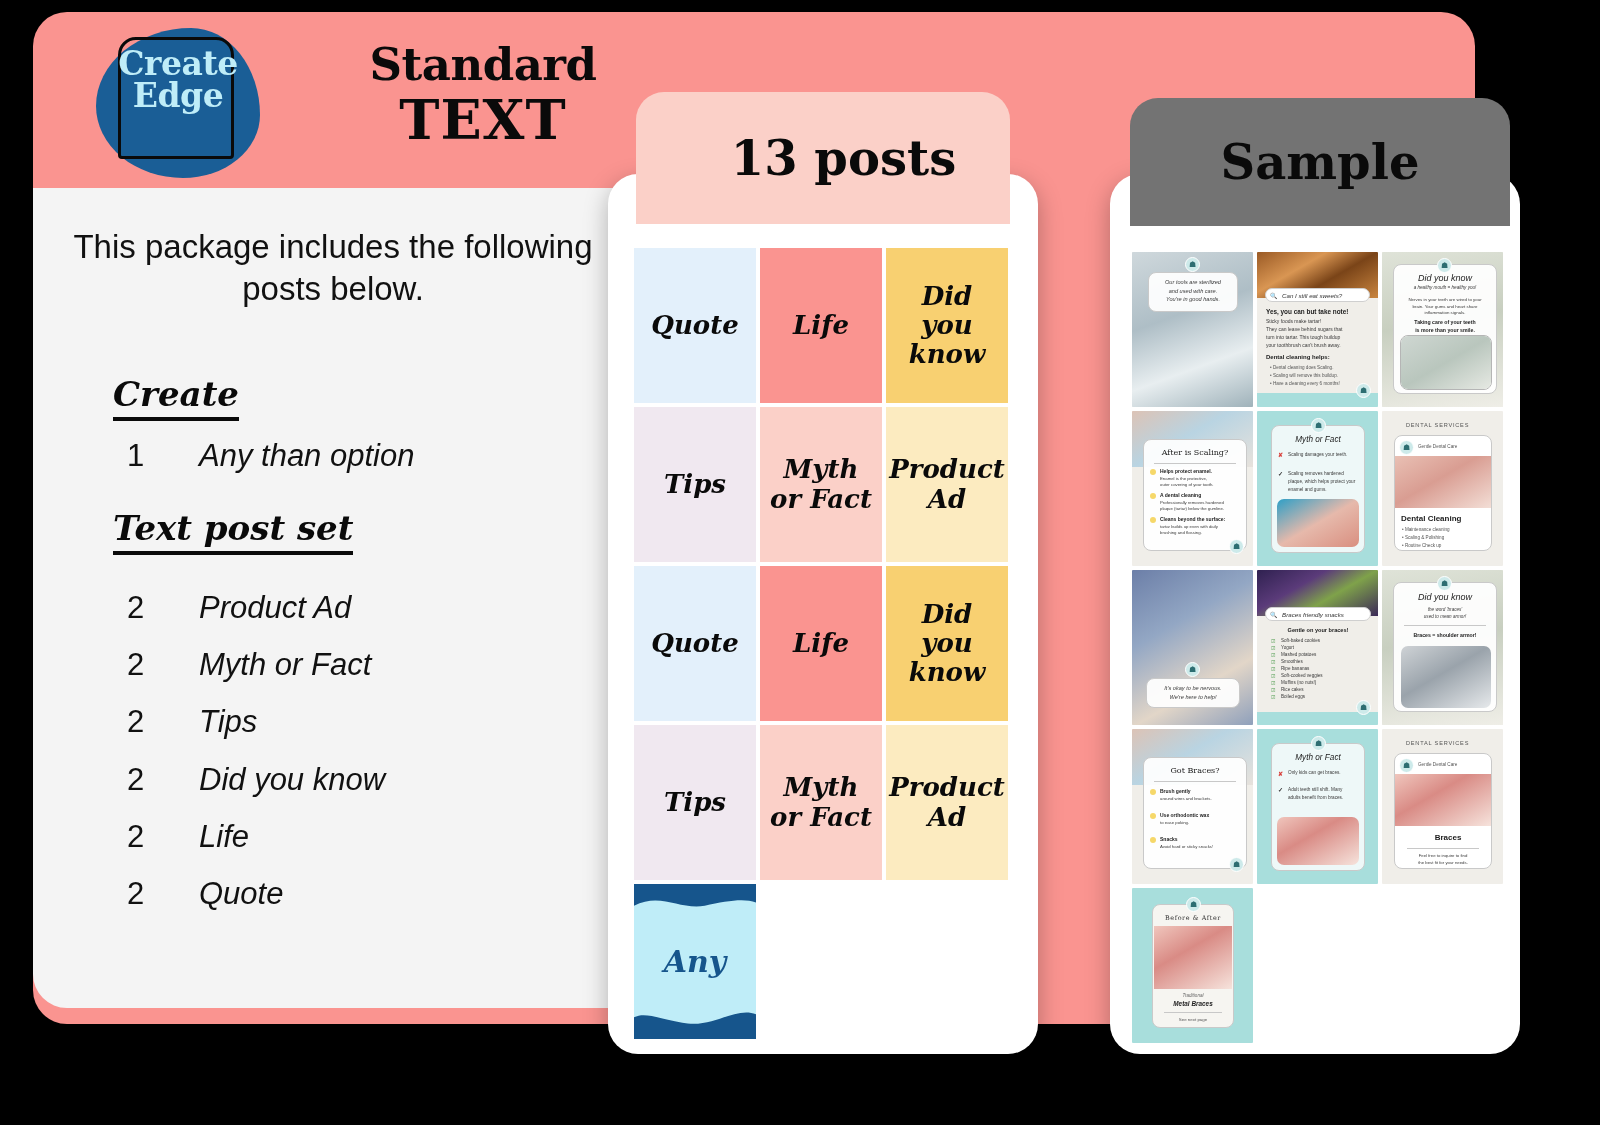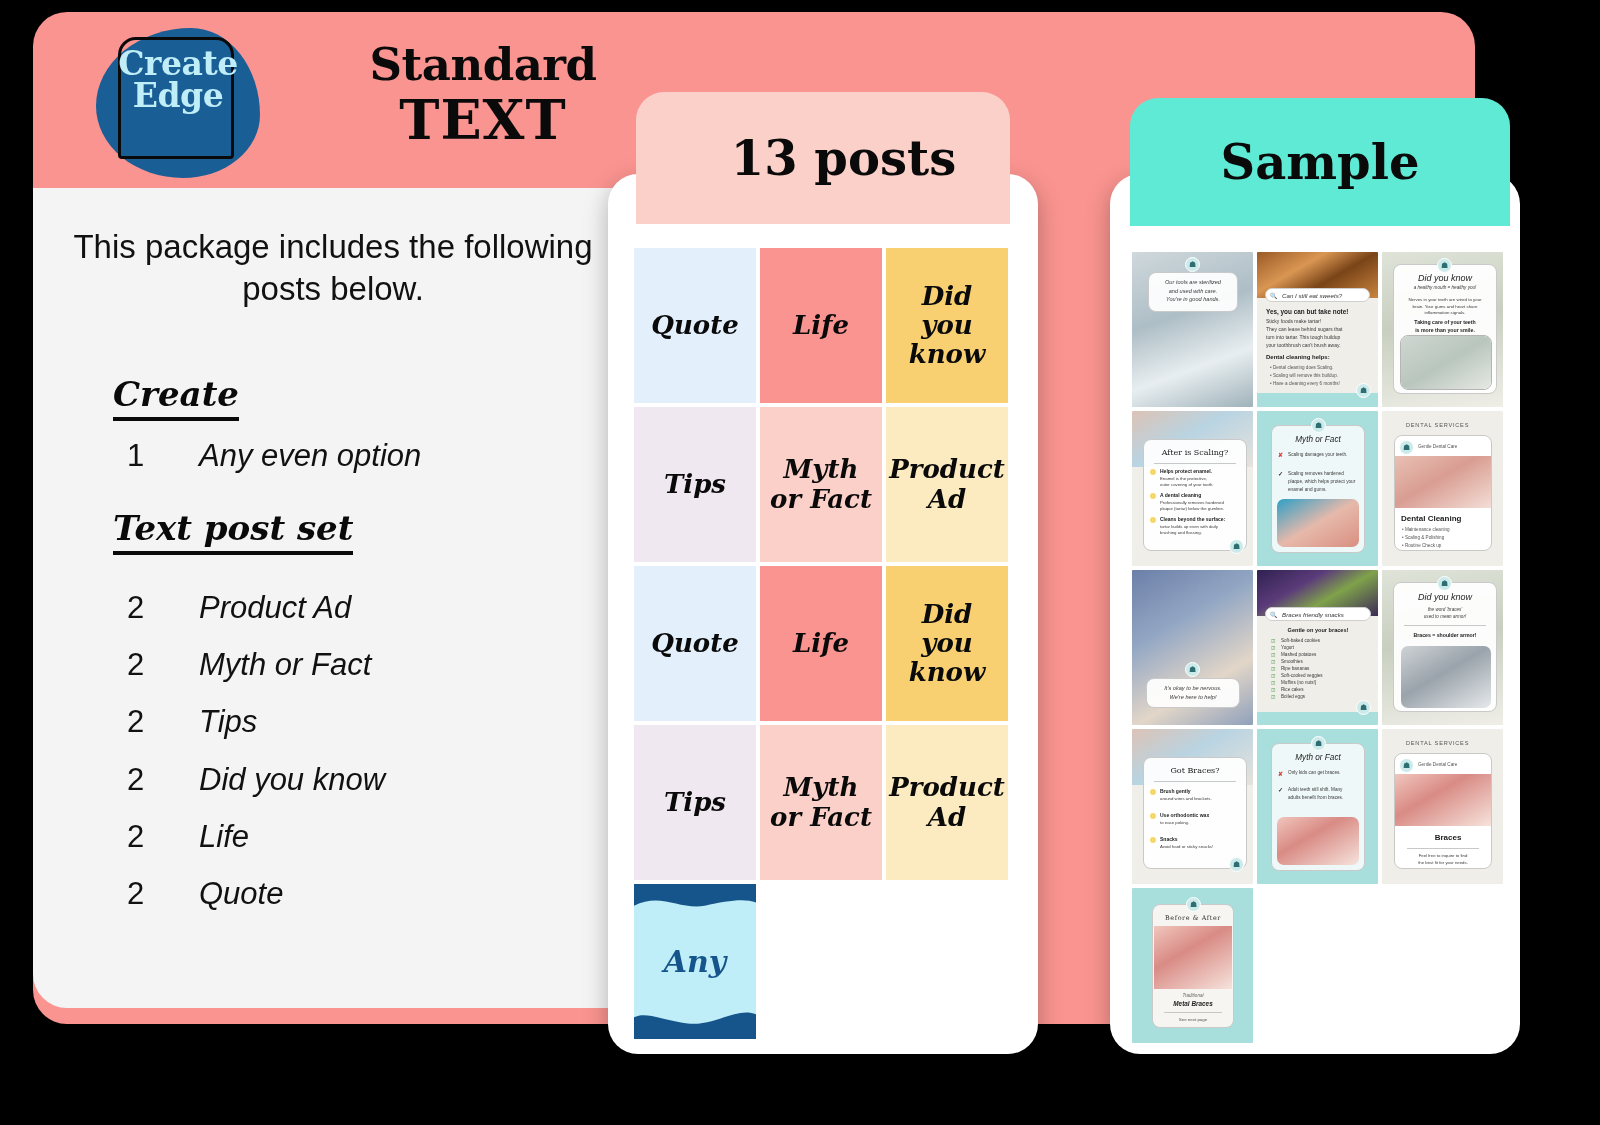--- a/index.html
+++ b/index.html
@@ -150,21 +150,21 @@
   .sample-card {
     position: absolute; left: 1110px; top: 174px;
     width: 410px; height: 880px;
     background: #FFFFFF;
     border-radius: 30px;
     box-shadow: 0 8px 24px rgba(0,0,0,0.28);
   }
   .sample-head {
     position: absolute; left: 1130px; top: 98px;
     width: 380px; height: 128px;
-    background: #5eead4;
+    background: #737373;
     border-top-left-radius: 28px;
     border-top-right-radius: 28px;
     display: flex; align-items: center; justify-content: center;
     font-family: "DejaVu Serif", serif;
     font-weight: 700; font-size: 48px; color: #0a0a0a;
   }
   .sample-grid {
     position: absolute; left: 1132px; top: 252px;
     width: 372px;
     display: grid;
@@ -248,21 +248,21 @@
       <div class="title-text">TEXT</div>
     </div>
   </div>
 
   <div class="left-panel">
     <div class="intro">This package includes the following posts below.</div>
 
     <div class="sec-head sec-option">Create</div>
     <div class="list-row" style="top:250px">
       <span class="num">1</span>
-      <span class="lbl">Any even option</span>
+      <span class="lbl">Any than option</span>
     </div>
 
     <div class="sec-head sec-textset">Text post set</div>
 
     <div class="list-row" style="top:402px">
       <span class="num">2</span>
       <span class="lbl">Product Ad</span>
     </div>
     <div class="list-row" style="top:459px">
       <span class="num">2</span>

